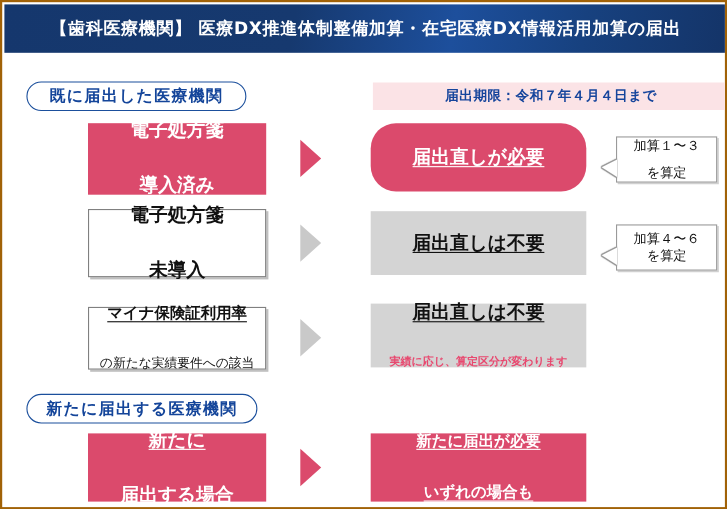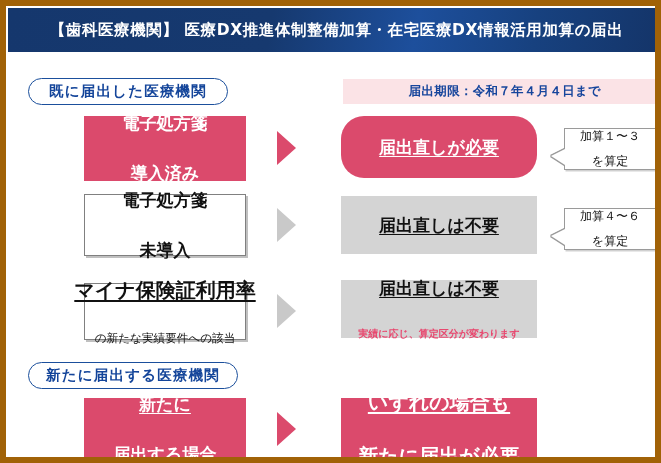--- a/index.html
+++ b/index.html
@@ -5,21 +5,21 @@
   html,body{margin:0;padding:0;background:#ffffff;}
   body{
     font-family:"DejaVu Sans","Liberation Sans",sans-serif;
     -webkit-font-smoothing:antialiased;
   }
   #page{
     position:relative;
     width:661px;
     height:463px;
     box-sizing:border-box;
-    border:6px solid #a16207;
+    border:2px solid #a16207;
     background:#ffffff;
     overflow:hidden;
   }
 
   
   .header{
     position:absolute;
     left:2px; top:2px;
     width:657px; height:44px;
     background:linear-gradient(100deg,#15376d 0%,#16396f 40%,#1d4f9c 62%,#17417f 80%,#143468 100%);
@@ -81,21 +81,21 @@
     box-shadow:2px 2px 0 rgba(140,140,140,.55);
     color:#111111;
   }
   .box.gray{
     background:#d4d4d4;
     color:#111111;
   }
   .line{ display:block; line-height:1.22; }
   .l-strong{ font-weight:bold; font-size:17px; }
   .l-strong-u{ font-weight:bold; font-size:17px; text-decoration:underline; text-underline-offset:3px; }
-  .l-mid-u{ font-weight:bold; font-size:20px; text-decoration:underline; text-underline-offset:3px; }
+  .l-mid-u{ font-weight:bold; font-size:14px; text-decoration:underline; text-underline-offset:3px; }
   .l-small{ font-size:11.6px; font-weight:normal; }
   .l-small-pink{ font-size:10px; font-weight:bold; color:#e8486f; }
 
   
   .arrow{
     position:absolute;
     width:0; height:0;
     border-top:17px solid transparent;
     border-bottom:17px solid transparent;
   }
@@ -165,21 +165,21 @@
     <span class="line l-strong">電子処方箋</span>
     <span class="line l-strong">未導入</span>
   </div>
 
   <div class="arrow gray" style="left:271px; top:202px;"></div>
 
   <div class="box gray" style="left:335px; top:190px; width:196px; height:58px;">
     <span class="line l-strong-u">届出直しは不要</span>
   </div>
 
-  <div class="callout" style="left:558px; top:202px; width:92px; height:42px;justify-content:space-between;">
+  <div class="callout" style="left:558px; top:202px; width:92px; height:42px;">
     <span class="callout-tail"></span>
     <span class="line">加算４〜６</span>
     <span class="line">を算定</span>
   </div>
 
   <div class="box outline" style="left:78px; top:277px; width:162px; height:57px;">
     <span class="line l-mid-u">マイナ保険証利用率</span>
     <span class="line l-small">の新たな実績要件への該当</span>
   </div>
 
@@ -196,17 +196,17 @@
 
 
   <div class="box pink" style="left:78px; top:392px; width:162px; height:62px;">
     <span class="line l-strong-u">新たに</span>
     <span class="line l-strong-u">届出する場合</span>
   </div>
 
   <div class="arrow pink" style="left:271px; top:406px;"></div>
 
   <div class="box pink" style="left:335px; top:392px; width:196px; height:62px;">
+    <span class="line l-mid-u">新たに届出が必要</span>
     <span class="line l-mid-u">いずれの場合も</span>
-    <span class="line l-mid-u">新たに届出が必要</span>
   </div>
 
 </div>
 
 </body></html>

